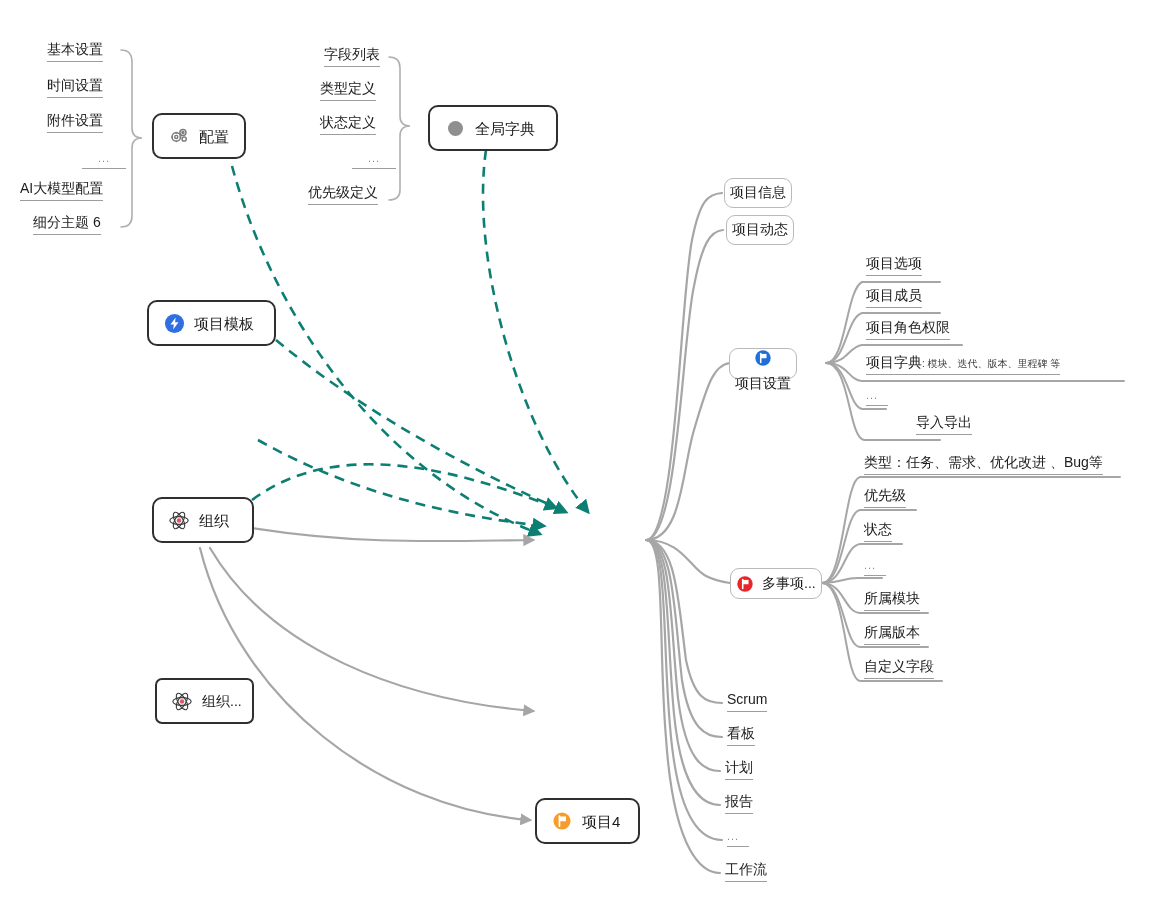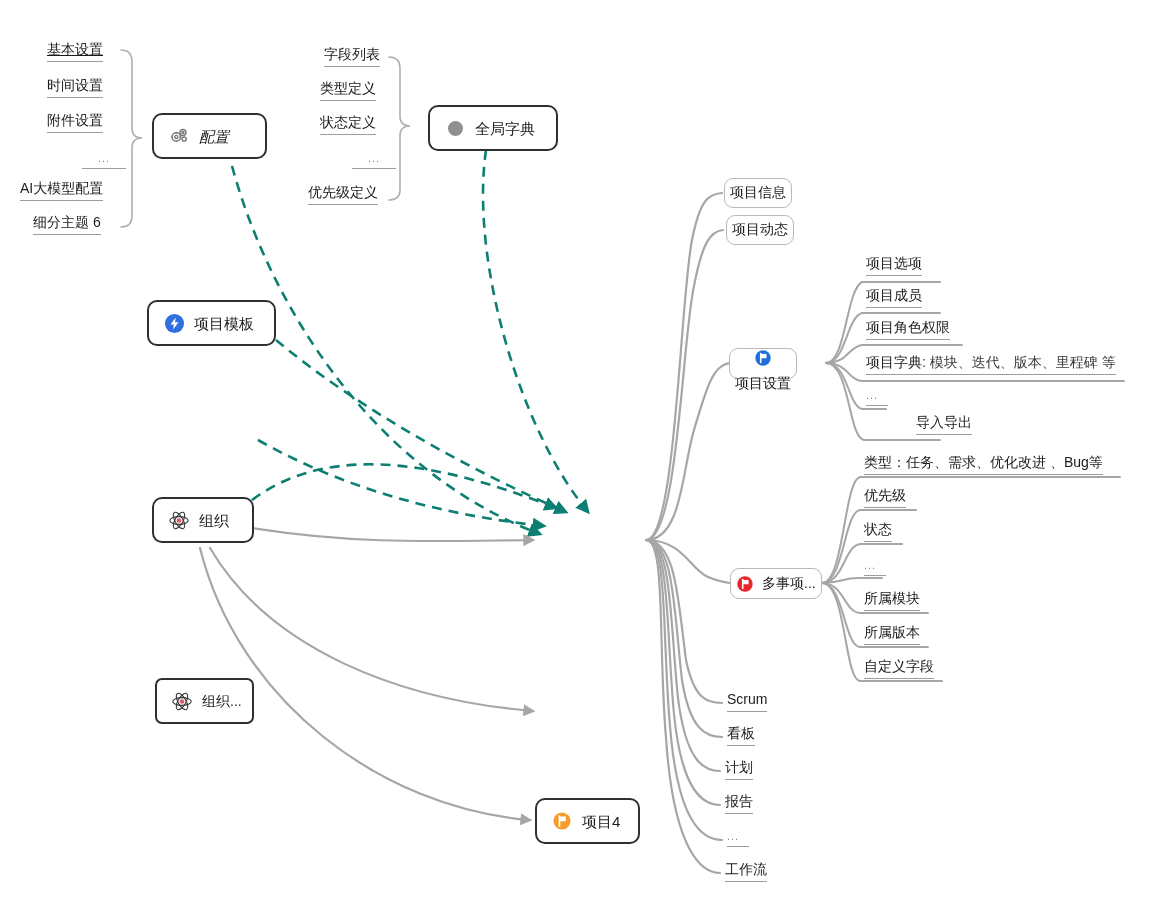--- a/index.html
+++ b/index.html
@@ -74,21 +74,21 @@
     border-bottom: 1.5px solid #9d9d9d;
     z-index: 4;
     line-height: 1.1;
   }
   .leaf.ellipsis {
     font-size: 11px;
     color: #8a8a8a;
     letter-spacing: 1px;
   }
   .leaf .dim {
-    font-size: 14px;
+    font-size: 10px;
     color: #3a3a3a;
   }
 
   
   .ic {
     display: inline-flex;
     align-items: center;
     justify-content: center;
     flex: 0 0 auto;
   }
@@ -162,28 +162,28 @@
       <path d="M 822 583 C 844 583 844 480 860 477 L 1120 477"></path>
       <path d="M 822 583 C 844 583 844 512 860 510 L 916 510"></path>
       <path d="M 822 583 C 844 583 844 546 860 544 L 902 544"></path>
       <path d="M 822 583 C 842 583 842 578 858 578 L 882 578"></path>
       <path d="M 822 583 C 844 583 844 612 860 613 L 928 613"></path>
       <path d="M 822 583 C 844 583 844 646 860 647 L 928 647"></path>
       <path d="M 822 583 C 846 583 844 679 860 681 L 942 681"></path>
     </g>
   </svg>
 
-  <div class="leaf" style="left:47px; top:42px;text-decoration:underline;">基本设置</div>
+  <div class="leaf" style="left:47px; top:42px;">基本设置</div>
   <div class="leaf" style="left:47px; top:78px;">时间设置</div>
   <div class="leaf" style="left:47px; top:113px;">附件设置</div>
   <div class="leaf ellipsis" style="left:82px; top:152px; min-width:44px; text-align:center;">...</div>
   <div class="leaf" style="left:20px; top:181px;">AI大模型配置</div>
   <div class="leaf" style="left:33px; top:215px;">细分主题 6</div>
 
-  <div class="node" style="left:152px; top:113px; width:115px;font-style:italic;">
+  <div class="node" style="left:152px; top:113px; width:94px;">
     <span class="ic md">
       <svg viewBox="0 0 24 24" width="22" height="22">
         <g fill="none" stroke="#7b7b7b" stroke-width="1.6">
           <circle cx="9" cy="13" r="4.6"></circle>
           <circle cx="9" cy="13" r="1.7"></circle>
           <circle cx="16.3" cy="8.2" r="3.3"></circle>
           <circle cx="16.3" cy="8.2" r="1.1"></circle>
           <circle cx="17.6" cy="15.3" r="2.3"></circle>
         </g>
         <g fill="#7b7b7b">

